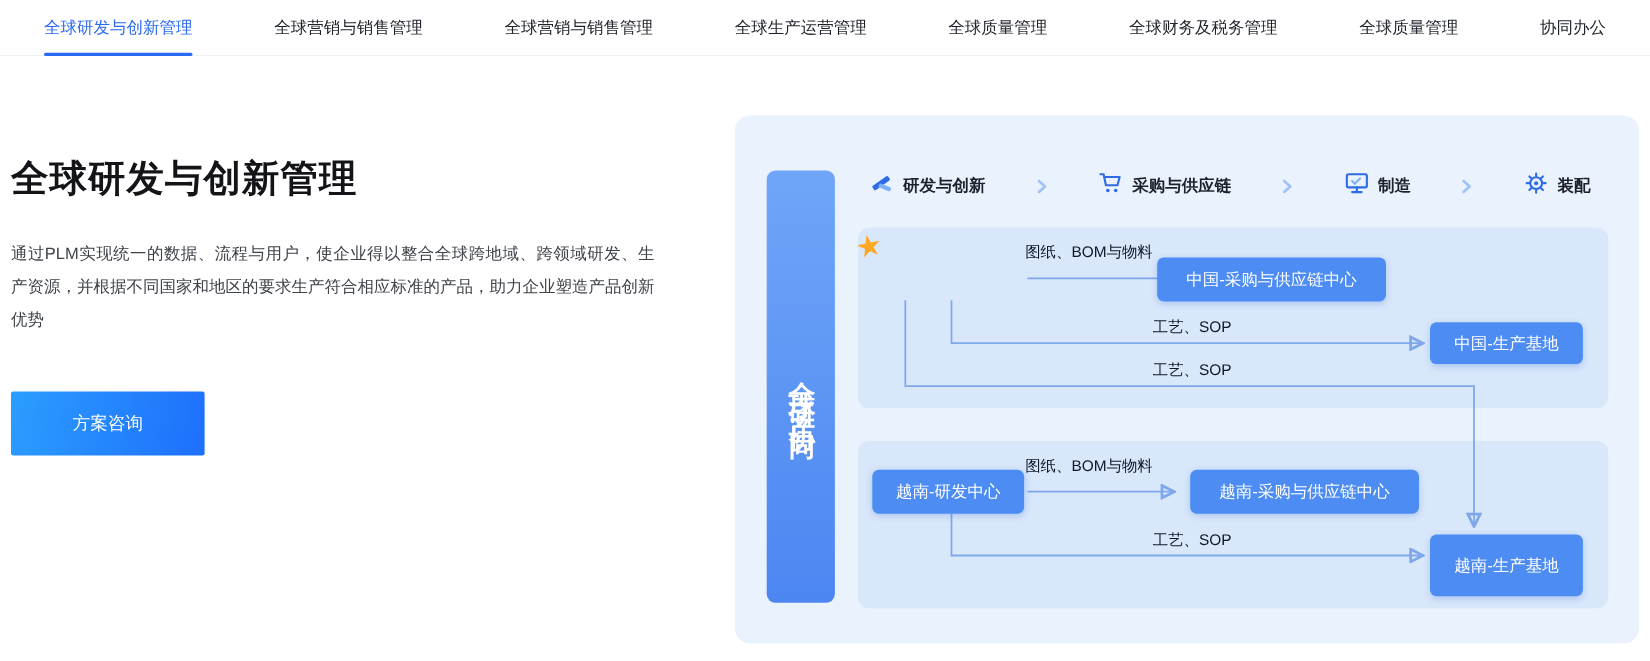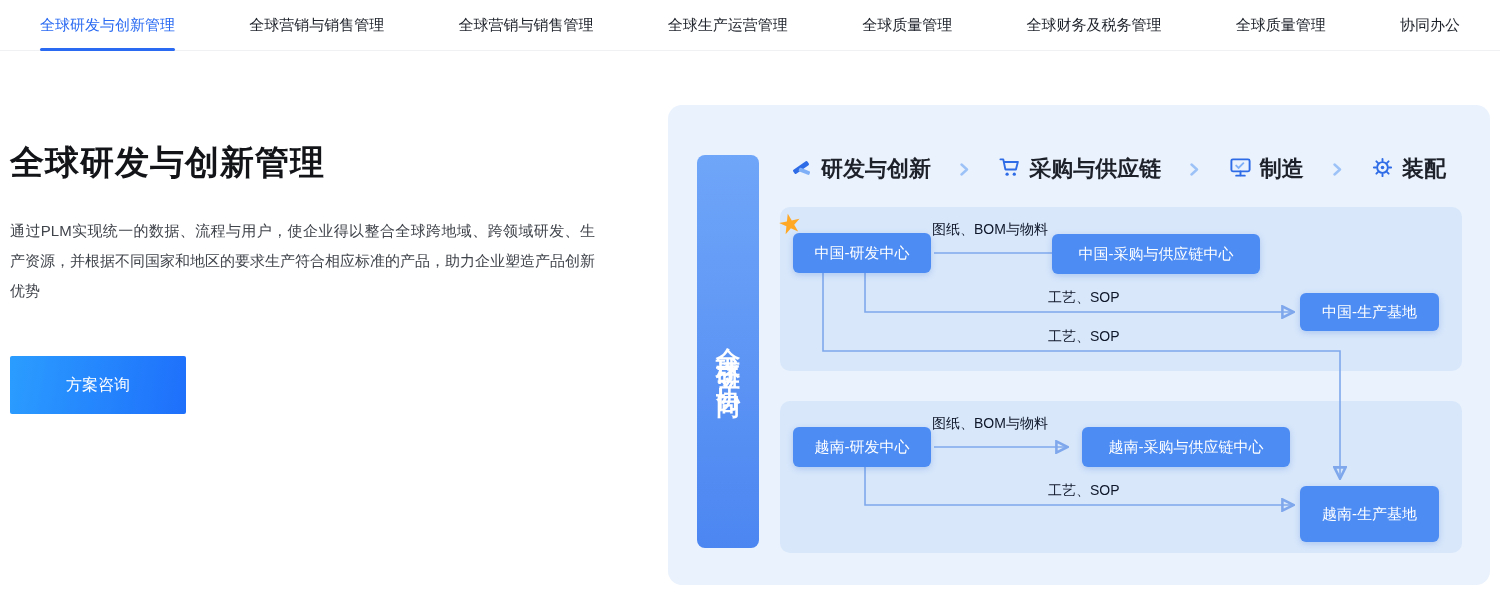--- a/index.html
+++ b/index.html
@@ -52,21 +52,21 @@
   .side-bar span {
     writing-mode:vertical-lr; color:#fff; font-size:24px; font-weight:700;
     letter-spacing:10px; text-indent:10px;
   }
 
   .process-row {
     position:absolute; left:122px; top:46px; width:656px; height:36px;
     display:flex; align-items:center; justify-content:space-between; z-index:3;
   }
   .process-step { display:flex; align-items:center; gap:8px; }
-  .process-step .p-label { font-size:22px; font-weight:700; color:#1d2129; }
+  .process-step .p-label { font-size:15px; font-weight:700; color:#1d2129; }
   .chev { display:flex; align-items:center; }
 
   .group { position:absolute; background:var(--group_bg,#d8e7fa); border-radius:10px; z-index:1; }
   .group.china   { left:112px; top:102px; width:682px; height:164px; }
   .group.vietnam { left:112px; top:296px; width:682px; height:152px; }
 
   .edges { position:absolute; left:0; top:0; z-index:2; pointer-events:none; }
   .edges path { stroke:var(--line_blue,#7fa8ec); stroke-width:1.6; fill:none; }
 
   .node {
@@ -191,21 +191,20 @@
         <path d="M1 1 L8 4.5 L1 8 Z" fill="#7fa8ec" stroke="none"></path>
       </marker>
     </defs>
     <path d="M266 148 H398" marker-end="url(#arr)"></path>
     <path d="M197 168 V207 H624" marker-end="url(#arr)"></path>
     <path d="M155 168 V246 H672 V372" marker-end="url(#arr)"></path>
     <path d="M266 342 H398" marker-end="url(#arr)"></path>
     <path d="M197 362 V400 H624" marker-end="url(#arr)"></path>
   </svg>
 
-  <div class="node n-china-rd">中国-研发中心</div>
   <div class="node n-china-proc">中国-采购与供应链中心</div>
   <div class="node n-china-prod">中国-生产基地</div>
   <div class="node n-vn-rd">越南-研发中心</div>
   <div class="node n-vn-proc">越南-采购与供应链中心</div>
   <div class="node n-vn-prod">越南-生产基地</div>
 
   <div class="edge-label el-1">图纸、BOM与物料</div>
   <div class="edge-label el-2">工艺、SOP</div>
   <div class="edge-label el-3">工艺、SOP</div>
   <div class="edge-label el-4">图纸、BOM与物料</div>

